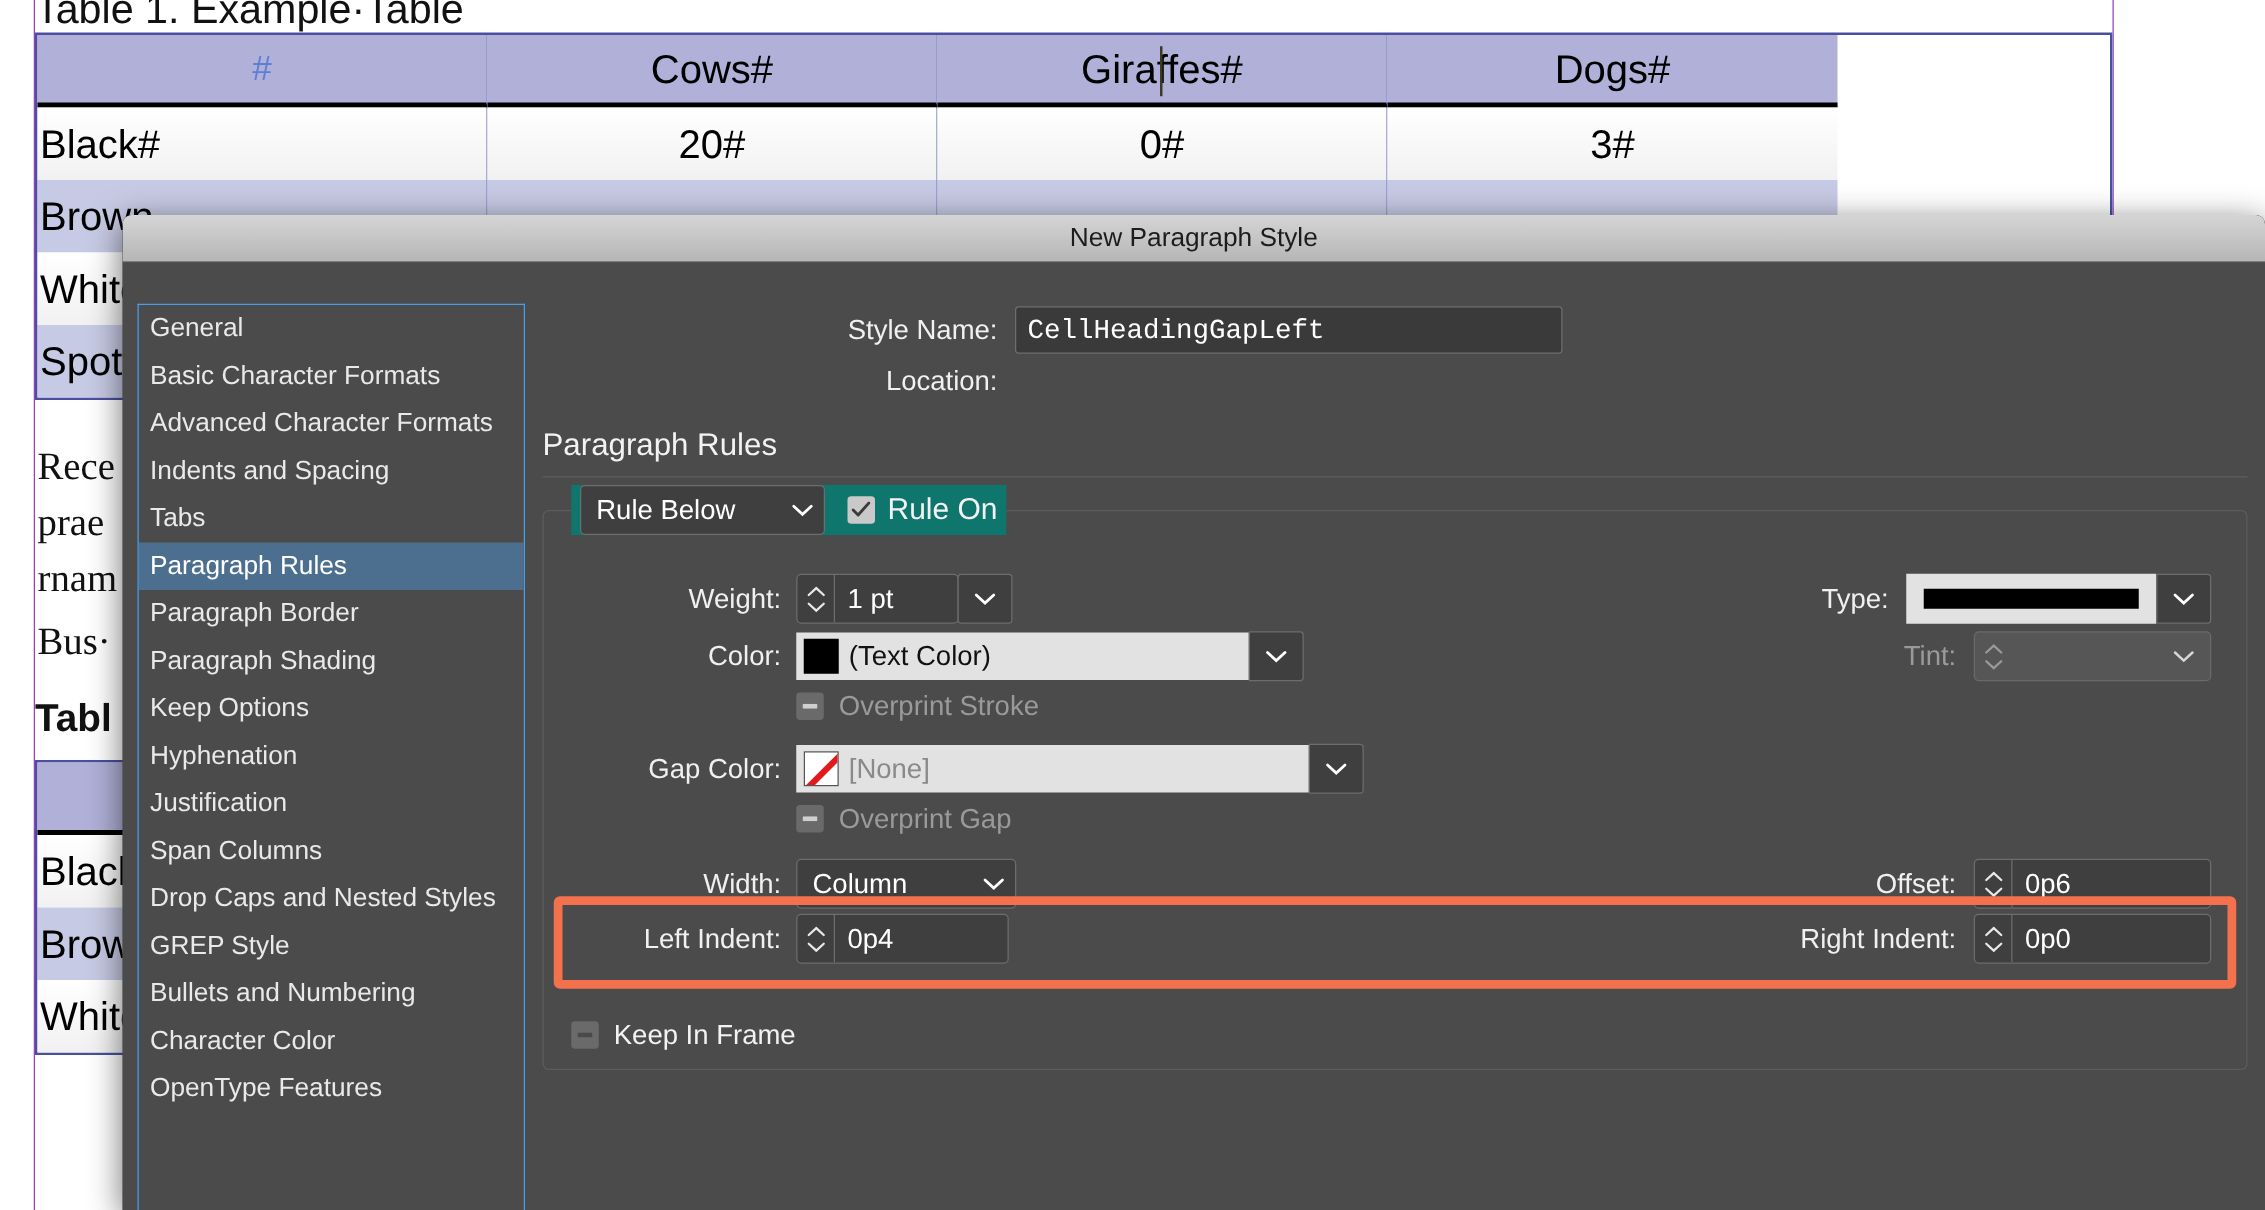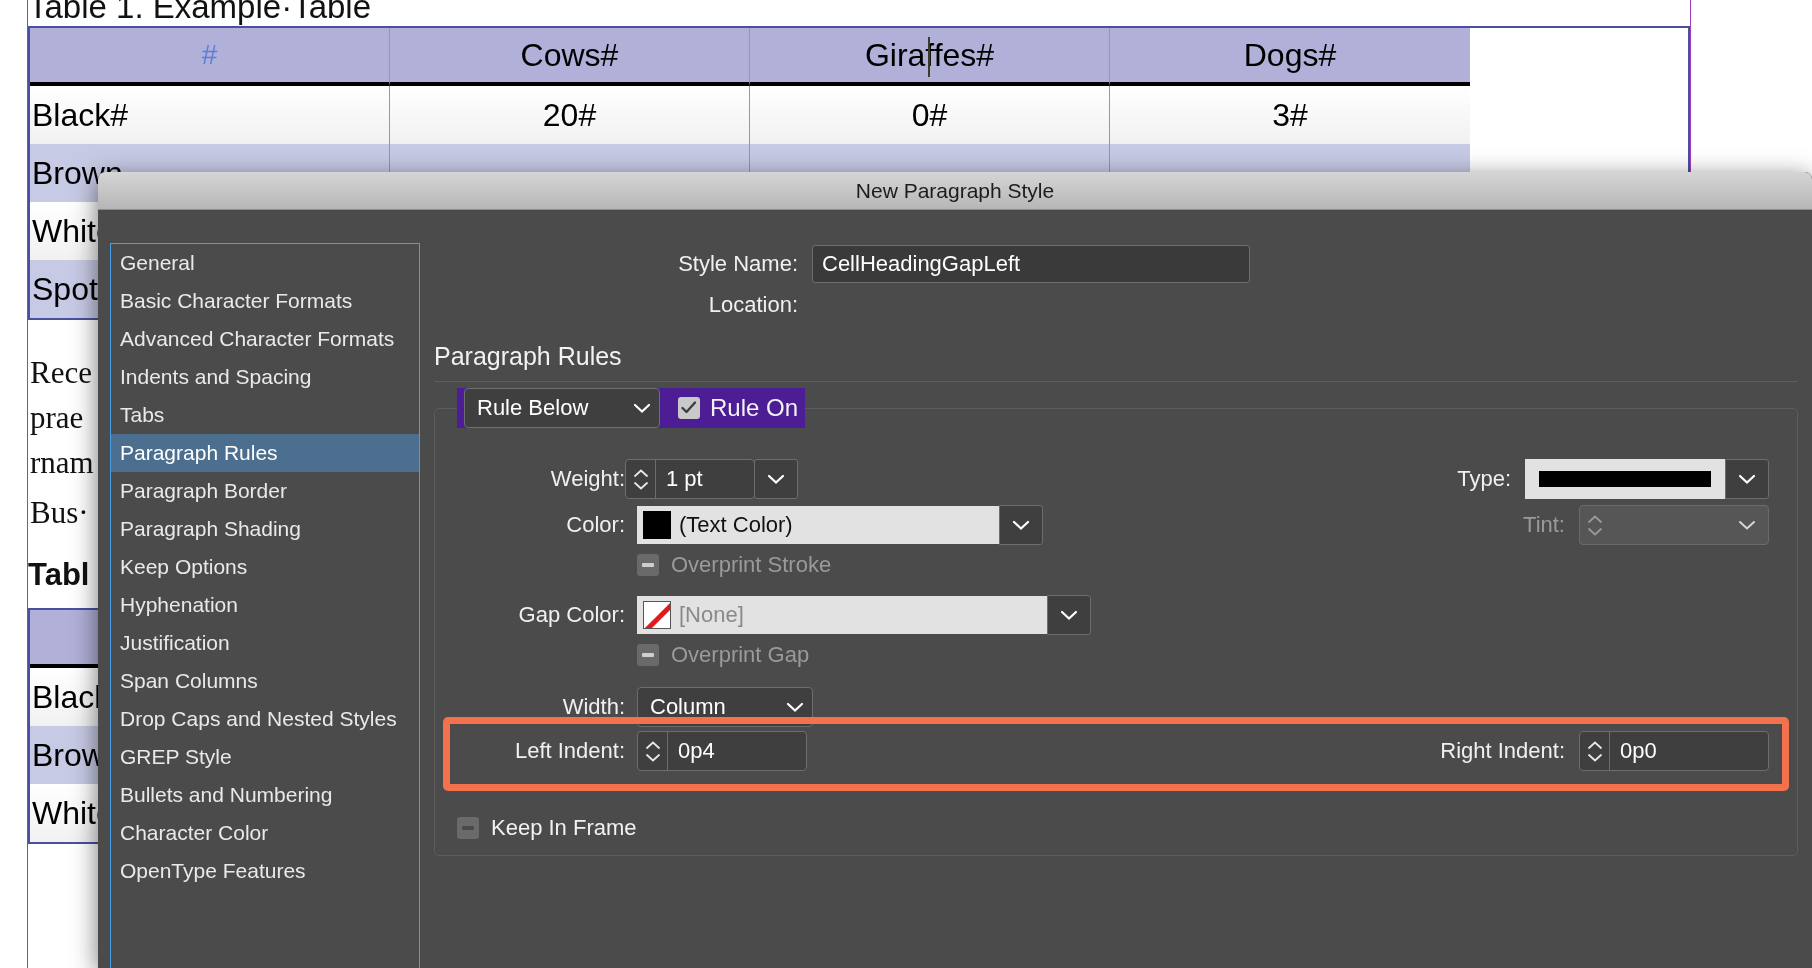--- a/index.html
+++ b/index.html
@@ -193,21 +193,21 @@
   .lbl.dim { color: #9a9a9a; }
 
   .txtinput {
     background: #3a3a3a;
     border: 1px solid #6e6e6e;
     border-radius: 3px;
     height: 38px;
     display: flex;
     align-items: center;
     padding: 0 9px;
-    font-family: Liberation Sans, sans-serif;
+    font-family: Liberation Mono, monospace;
     font-size: 22px;
     color: #ffffff;
   }
 
   .section-title {
     font-family: "Liberation Sans", sans-serif;
     font-size: 25px;
     color: #f2f2f2;
     margin-top: 20px;
   }
@@ -223,21 +223,21 @@
     margin-top: 26px;
     border: 1px solid #5c5c5c;
     border-radius: 5px;
     height: 448px;
   }
   .group-legend {
     position: absolute;
     top: -21px; left: 22px;
     display: flex;
     align-items: center;
-    background: #4c1d95;
+    background: #0f766e;
     padding: 0 7px;
     justify-content: flex-end;
   }
 
   .select {
     background: #3f3f3f;
     border: 1px solid #6d6d6d;
     border-radius: 4px;
     height: 40px;
     display: flex;
@@ -553,21 +553,21 @@
               <span class="chk">
                 <svg width="16" height="14" viewBox="0 0 16 14">
                     <path d="M1.5 7 L5.5 11 L14 1.5" stroke="#3b3b3b" stroke-width="2.3" fill="none" stroke-linecap="round" stroke-linejoin="round"></path>
                   </svg>
               </span>
               <span style="font-size:24px;color:#f2f2f2;">Rule On</span>
             </div>
           </div>
 
           <div style="position:absolute; left:70px; top:50px; display:flex; align-items:center;">
-            <div class="lbl" style="width:120px; margin-right:0;">Weight:</div>
+            <div class="lbl" style="width:120px; margin-right:12px;">Weight:</div>
             <div class="stepper" style="width:130px;">
               <div class="arrows">
                 <svg width="16" height="9" viewBox="0 0 16 9">
                     <path d="M2 7 L8 1.5 L14 7" stroke="#e8e8e8" stroke-width="1.8" fill="none" stroke-linecap="round"></path>
                   </svg>
                 <svg width="16" height="9" viewBox="0 0 16 9">
                     <path d="M2 2 L8 7.5 L14 2" stroke="#e8e8e8" stroke-width="1.8" fill="none" stroke-linecap="round"></path>
                   </svg>
               </div>
               <div class="val">1 pt</div>
@@ -676,20 +676,34 @@
               <div class="val" style="flex:1;"></div>
               <div style="display:flex;align-items:center;padding-right:12px;">
                 <svg class="chev-svg" width="18" height="12" viewBox="0 0 18 12">
                     <path d="M2 3 L9 9.5 L16 3" stroke="#d6d6d6" stroke-width="2" fill="none" stroke-linecap="round"></path>
                   </svg>
               </div>
             </div>
           </div>
 
 
+          <div style="position:absolute; right:28px; top:278px; display:flex; align-items:center;">
+            <div class="lbl" style="margin-right:14px;">Offset:</div>
+            <div class="stepper" style="width:190px;">
+              <div class="arrows">
+                <svg width="16" height="9" viewBox="0 0 16 9">
+                    <path d="M2 7 L8 1.5 L14 7" stroke="#e8e8e8" stroke-width="1.8" fill="none" stroke-linecap="round"></path>
+                  </svg>
+                <svg width="16" height="9" viewBox="0 0 16 9">
+                    <path d="M2 2 L8 7.5 L14 2" stroke="#e8e8e8" stroke-width="1.8" fill="none" stroke-linecap="round"></path>
+                  </svg>
+              </div>
+              <div class="val">0p6</div>
+            </div>
+          </div>
 
           <div style="position:absolute; right:28px; top:322px; display:flex; align-items:center;">
             <div class="lbl" style="margin-right:14px;">Right Indent:</div>
             <div class="stepper" style="width:190px;">
               <div class="arrows">
                 <svg width="16" height="9" viewBox="0 0 16 9">
                     <path d="M2 7 L8 1.5 L14 7" stroke="#e8e8e8" stroke-width="1.8" fill="none" stroke-linecap="round"></path>
                   </svg>
                 <svg width="16" height="9" viewBox="0 0 16 9">
                     <path d="M2 2 L8 7.5 L14 2" stroke="#e8e8e8" stroke-width="1.8" fill="none" stroke-linecap="round"></path>

